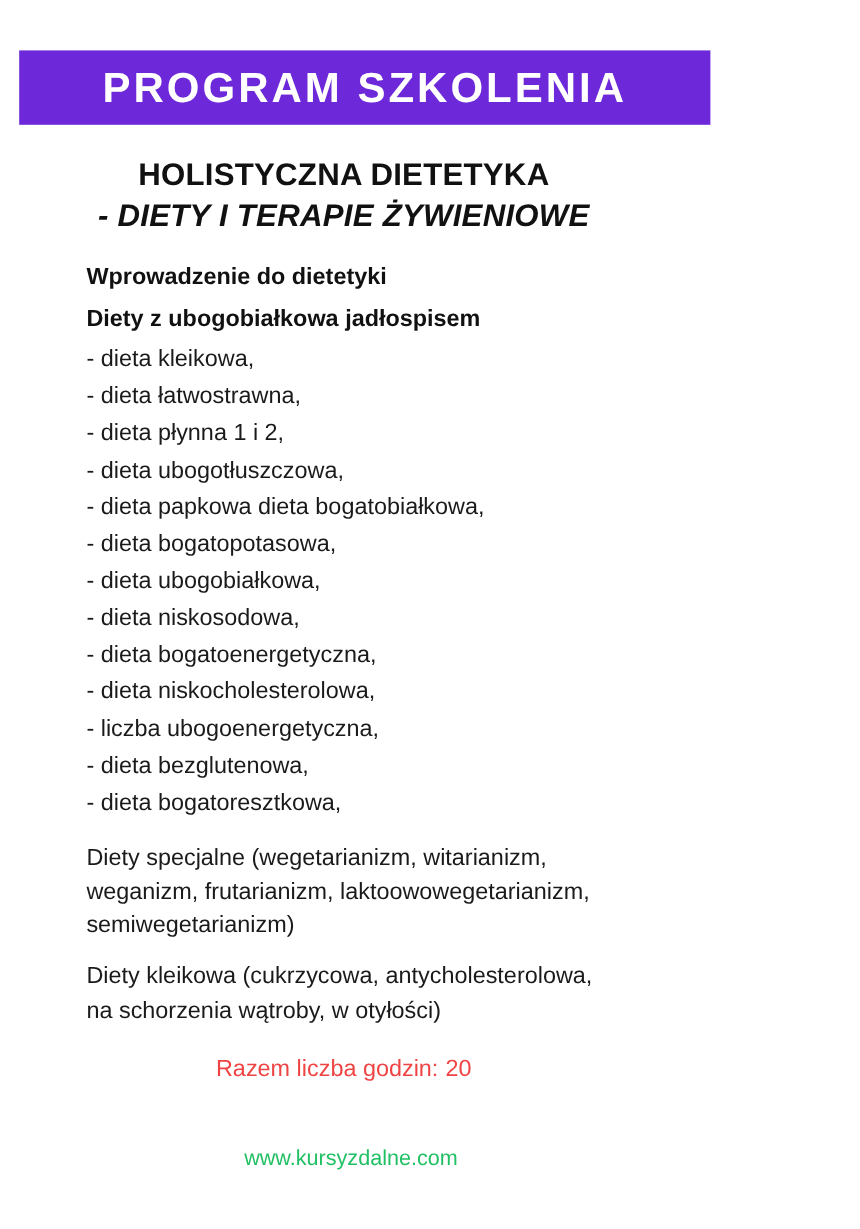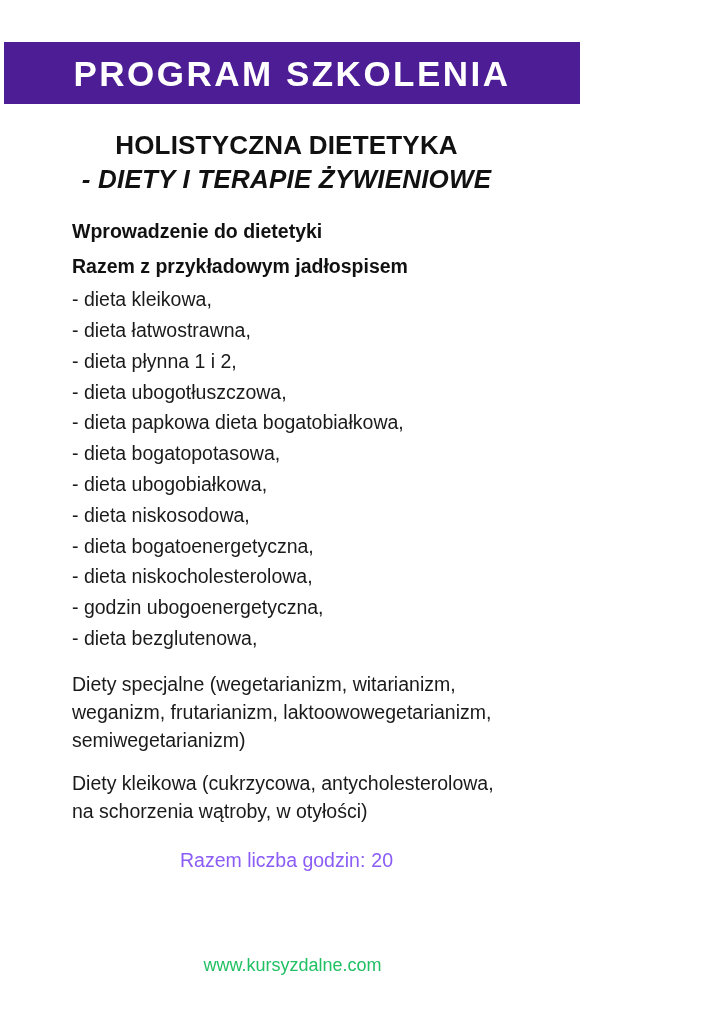--- a/index.html
+++ b/index.html
@@ -16,24 +16,24 @@
   }
   .page {
     position: relative;
     width: 717px;
     height: 1024px;
     box-sizing: border-box;
   }
   .banner {
     position: absolute;
     top: 42px;
-    left: 4px;
+    left: 16px;
     width: 576px;
     height: 62px;
-    background: #4c1d95;
+    background: #6d28d9;
     display: flex;
     align-items: center;
     justify-content: center;
   }
   .banner-title {
     color: #ffffff;
     font-size: 35px;
     font-weight: bold;
     letter-spacing: 2.5px;
     text-align: center;
@@ -88,21 +88,21 @@
     margin: 0 0 14px 0;
     color: #1a1a1a;
   }
   .para b {
     font-weight: normal;
   }
   .total {
     text-align: center;
     font-size: 19.5px;
     margin: 24px 0 0 0;
-    color: #8b5cf6;
+    color: #ef4444;
   }
   .total .hours {
     padding-left: 6px;
   }
   .footer {
     position: absolute;
     bottom: 48px;
     left: 0;
     width: 585px;
     text-align: center;
@@ -124,35 +124,36 @@
 
   <div class="content">
 
     <h1 class="course-title">
       <span>HOLISTYCZNA DIETETYKA</span>
       <span class="line2">- DIETY I TERAPIE ŻYWIENIOWE</span>
     </h1>
 
     <div class="section-heading">Wprowadzenie do dietetyki</div>
 
-    <div class="section-heading tight">Razem z przykładowym jadłospisem</div>
+    <div class="section-heading tight">Diety z ubogobiałkowa jadłospisem</div>
 
     <ul class="diet-list">
       <li>- dieta kleikowa,</li>
       <li>- dieta łatwostrawna,</li>
       <li>- dieta płynna 1 i 2,</li>
       <li>- dieta ubogotłuszczowa,</li>
       <li>- dieta papkowa dieta bogatobiałkowa,</li>
       <li>- dieta bogatopotasowa,</li>
       <li>- dieta ubogobiałkowa,</li>
       <li>- dieta niskosodowa,</li>
       <li>- dieta bogatoenergetyczna,</li>
       <li>- dieta niskocholesterolowa,</li>
-      <li>- godzin ubogoenergetyczna,</li>
+      <li>- liczba ubogoenergetyczna,</li>
       <li>- dieta bezglutenowa,</li>
+      <li>- dieta bogatoresztkowa,</li>
     </ul>
 
     <p class="para"><b>Diety specjalne</b><span> (wegetarianizm, witarianizm, weganizm, frutarianizm, laktoowowegetarianizm, semiwegetarianizm)</span></p>
 
     <p class="para"><b>Diety kleikowa</b><span> (cukrzycowa, antycholesterolowa, na schorzenia wątroby, w otyłości)</span></p>
 
     <p class="total"><span>Razem liczba godzin:</span><span class="hours">20</span></p>
 
   </div>
 

